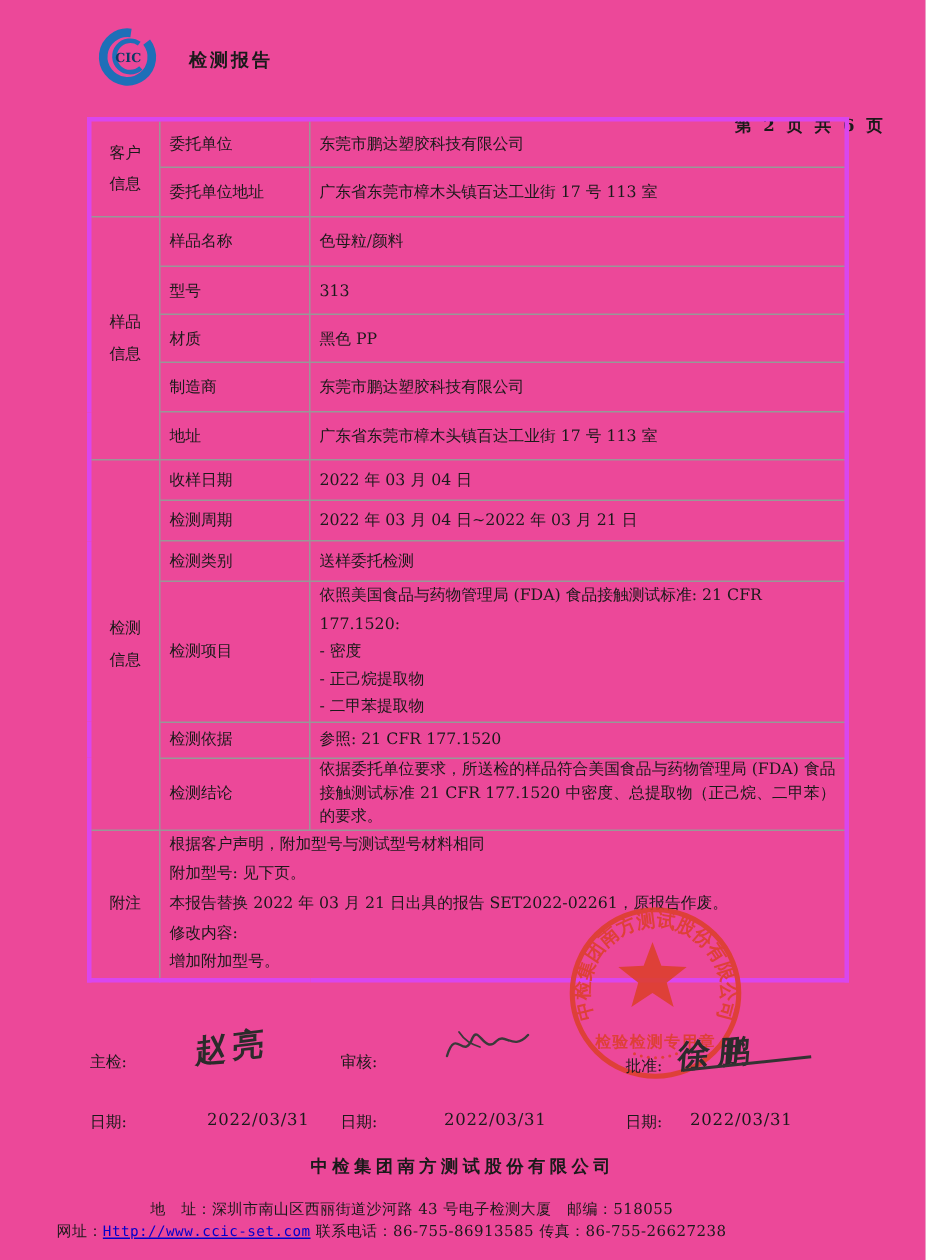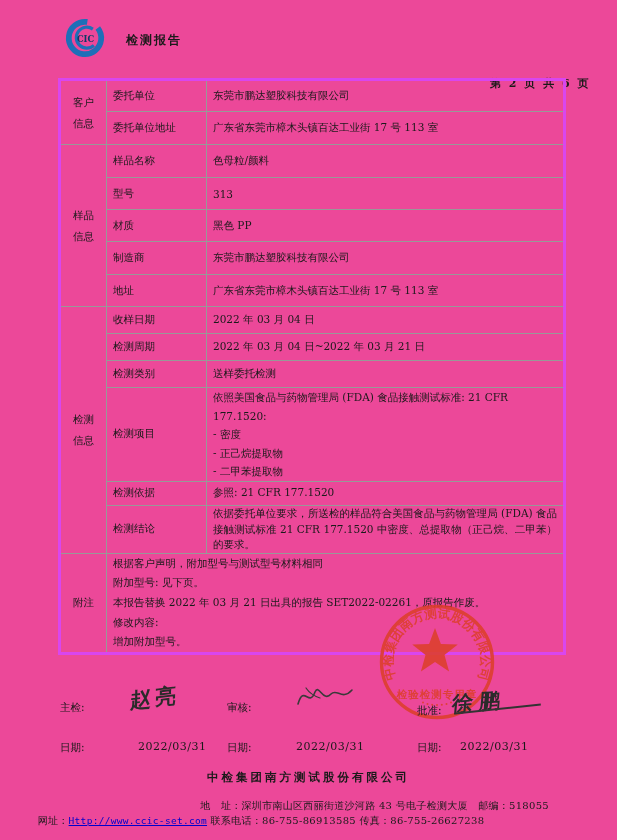--- a/index.html
+++ b/index.html
@@ -36,21 +36,21 @@
   .sig-appr{left:452px;top:688px;transform:rotate(-5deg) skewX(-10deg);letter-spacing:6px;}
   .sig-tail{position:absolute;left:455px;top:708px;width:86px;height:1.6px;background:#333;
             transform:rotate(-6deg);z-index:7;}
   .scribble{position:absolute;left:292px;top:680px;z-index:6;}
   .date-label{position:absolute;top:741px;font-size:10.5px;}
   .date-val{position:absolute;top:740px;font-size:11px;letter-spacing:.5px;}
 
   
   .f-company{position:absolute;top:770px;left:0;width:617px;text-align:center;font-weight:bold;
              font-size:11.5px;letter-spacing:3px;}
-  .f-addr{position:absolute;top:799px;left:0;width:549px;text-align:right;font-size:10px;letter-spacing:.3px;}
+  .f-addr{position:absolute;top:799px;left:0;width:549px;text-align:center;font-size:10px;letter-spacing:.3px;}
   .f-web{position:absolute;top:814px;left:0;width:522px;text-align:center;font-size:10px;letter-spacing:.3px;}
   a.link{color:#0000cc;text-decoration:underline;font-family:"DejaVu Sans Mono","Liberation Mono",monospace;
          font-size:9.5px;}
 </style>
 </head>
 <body>
 
 <div class="page">
 
   <svg class="logo" viewBox="0 0 44 44">

